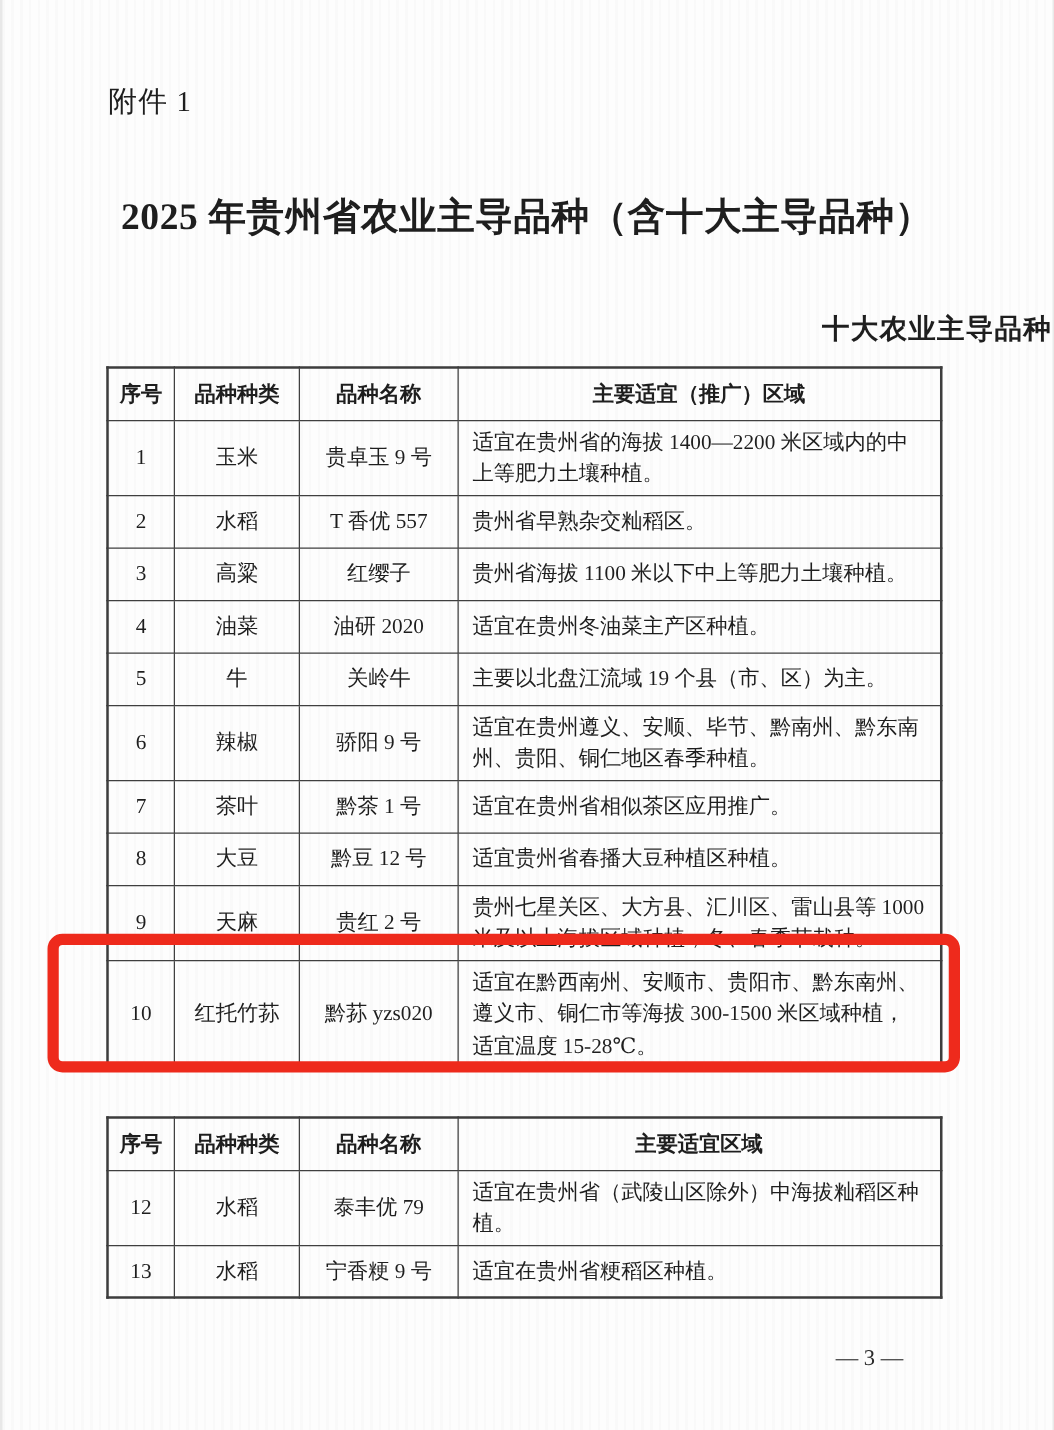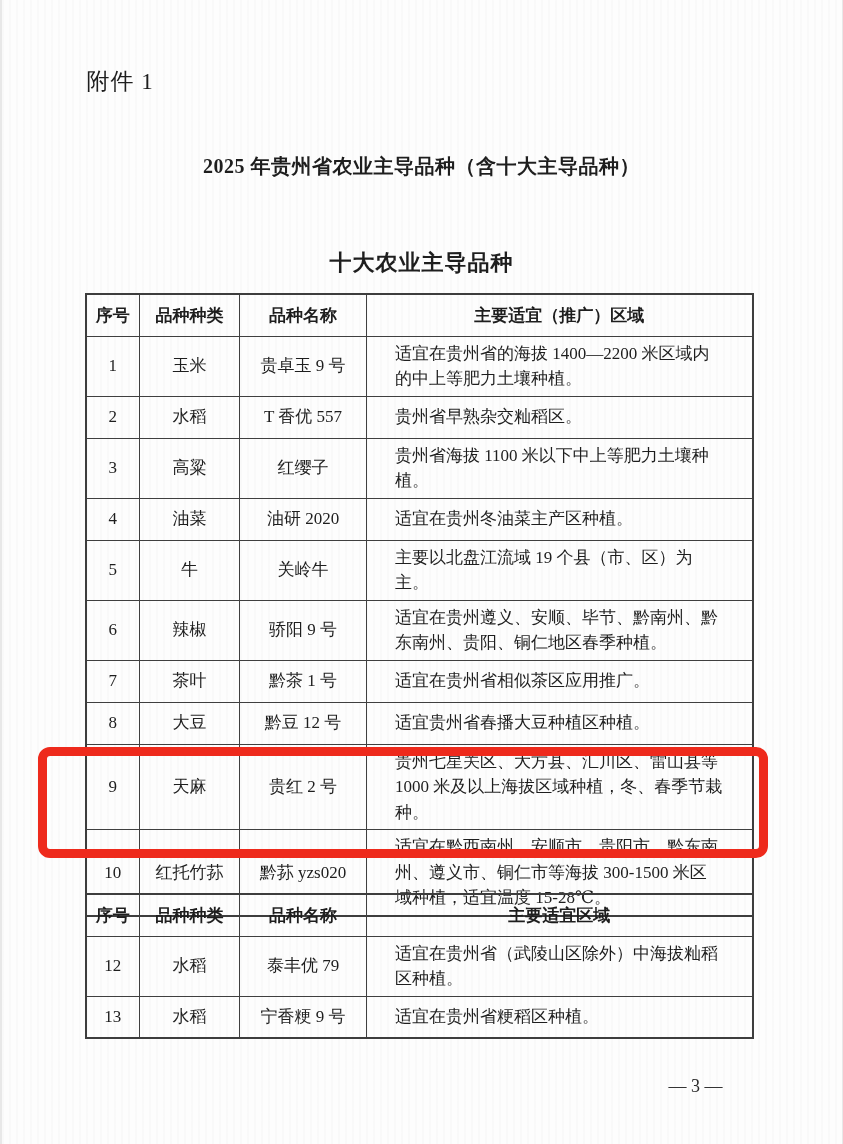--- a/index.html
+++ b/index.html
@@ -20,37 +20,37 @@
     position: absolute;
     left: 85px; top: 66px;
     font-size: 23px;
     letter-spacing: 1px;
   }
   .doc-title {
     position: absolute;
     left: 0; top: 153px;
     width: 100%;
     text-align: center;
-    font-size: 20px;
+    font-size: 30px;
     font-weight: bold;
     letter-spacing: 0.5px;
     font-family: "Liberation Serif", "DejaVu Serif", serif;
   }
   .section-title {
     position: absolute;
     left: 0;
     width: 100%;
     text-align: center;
     font-family: "Liberation Sans", "DejaVu Sans", sans-serif;
     font-size: 22px;
     font-weight: 600;
     letter-spacing: 1px;
     line-height: 26px;
   }
-  .section-title.t1 { top: 250px; }
+  .section-title.t1 { top: 250px; text-align: right; }
   .section-title.t2 { top: 856px; }
   .tablewrap { position: absolute; left: 83px; width: 669px; }
   .tablewrap.t1w { top: 293px; }
   .tablewrap.t2w { top: 893px; }
   table {
     width: 669px;
     table-layout: fixed;
     border-collapse: collapse;
     border: 2px solid #3d3d3d;
   }
@@ -66,21 +66,21 @@
     font-weight: 700;
     text-align: center;
   }
   td {
     height: 42px;
     font-size: 17px;
     line-height: 1.5;
     text-align: center;
     padding: 4px 6px;
   }
-  td.c3 { text-align: left; padding: 4px 28px; }
+  td.c3 { text-align: left; padding: 4px 11px; }
   .c0 { width: 54px; }
   .c1 { width: 100px; }
   .c2 { width: 127px; }
   .c3 { width: auto; }
   .red-box {
     position: absolute;
     left: 36px; top: 747px;
     width: 730px; height: 111px;
     border: 9px solid #ee2a1c;
     border-radius: 12px;

